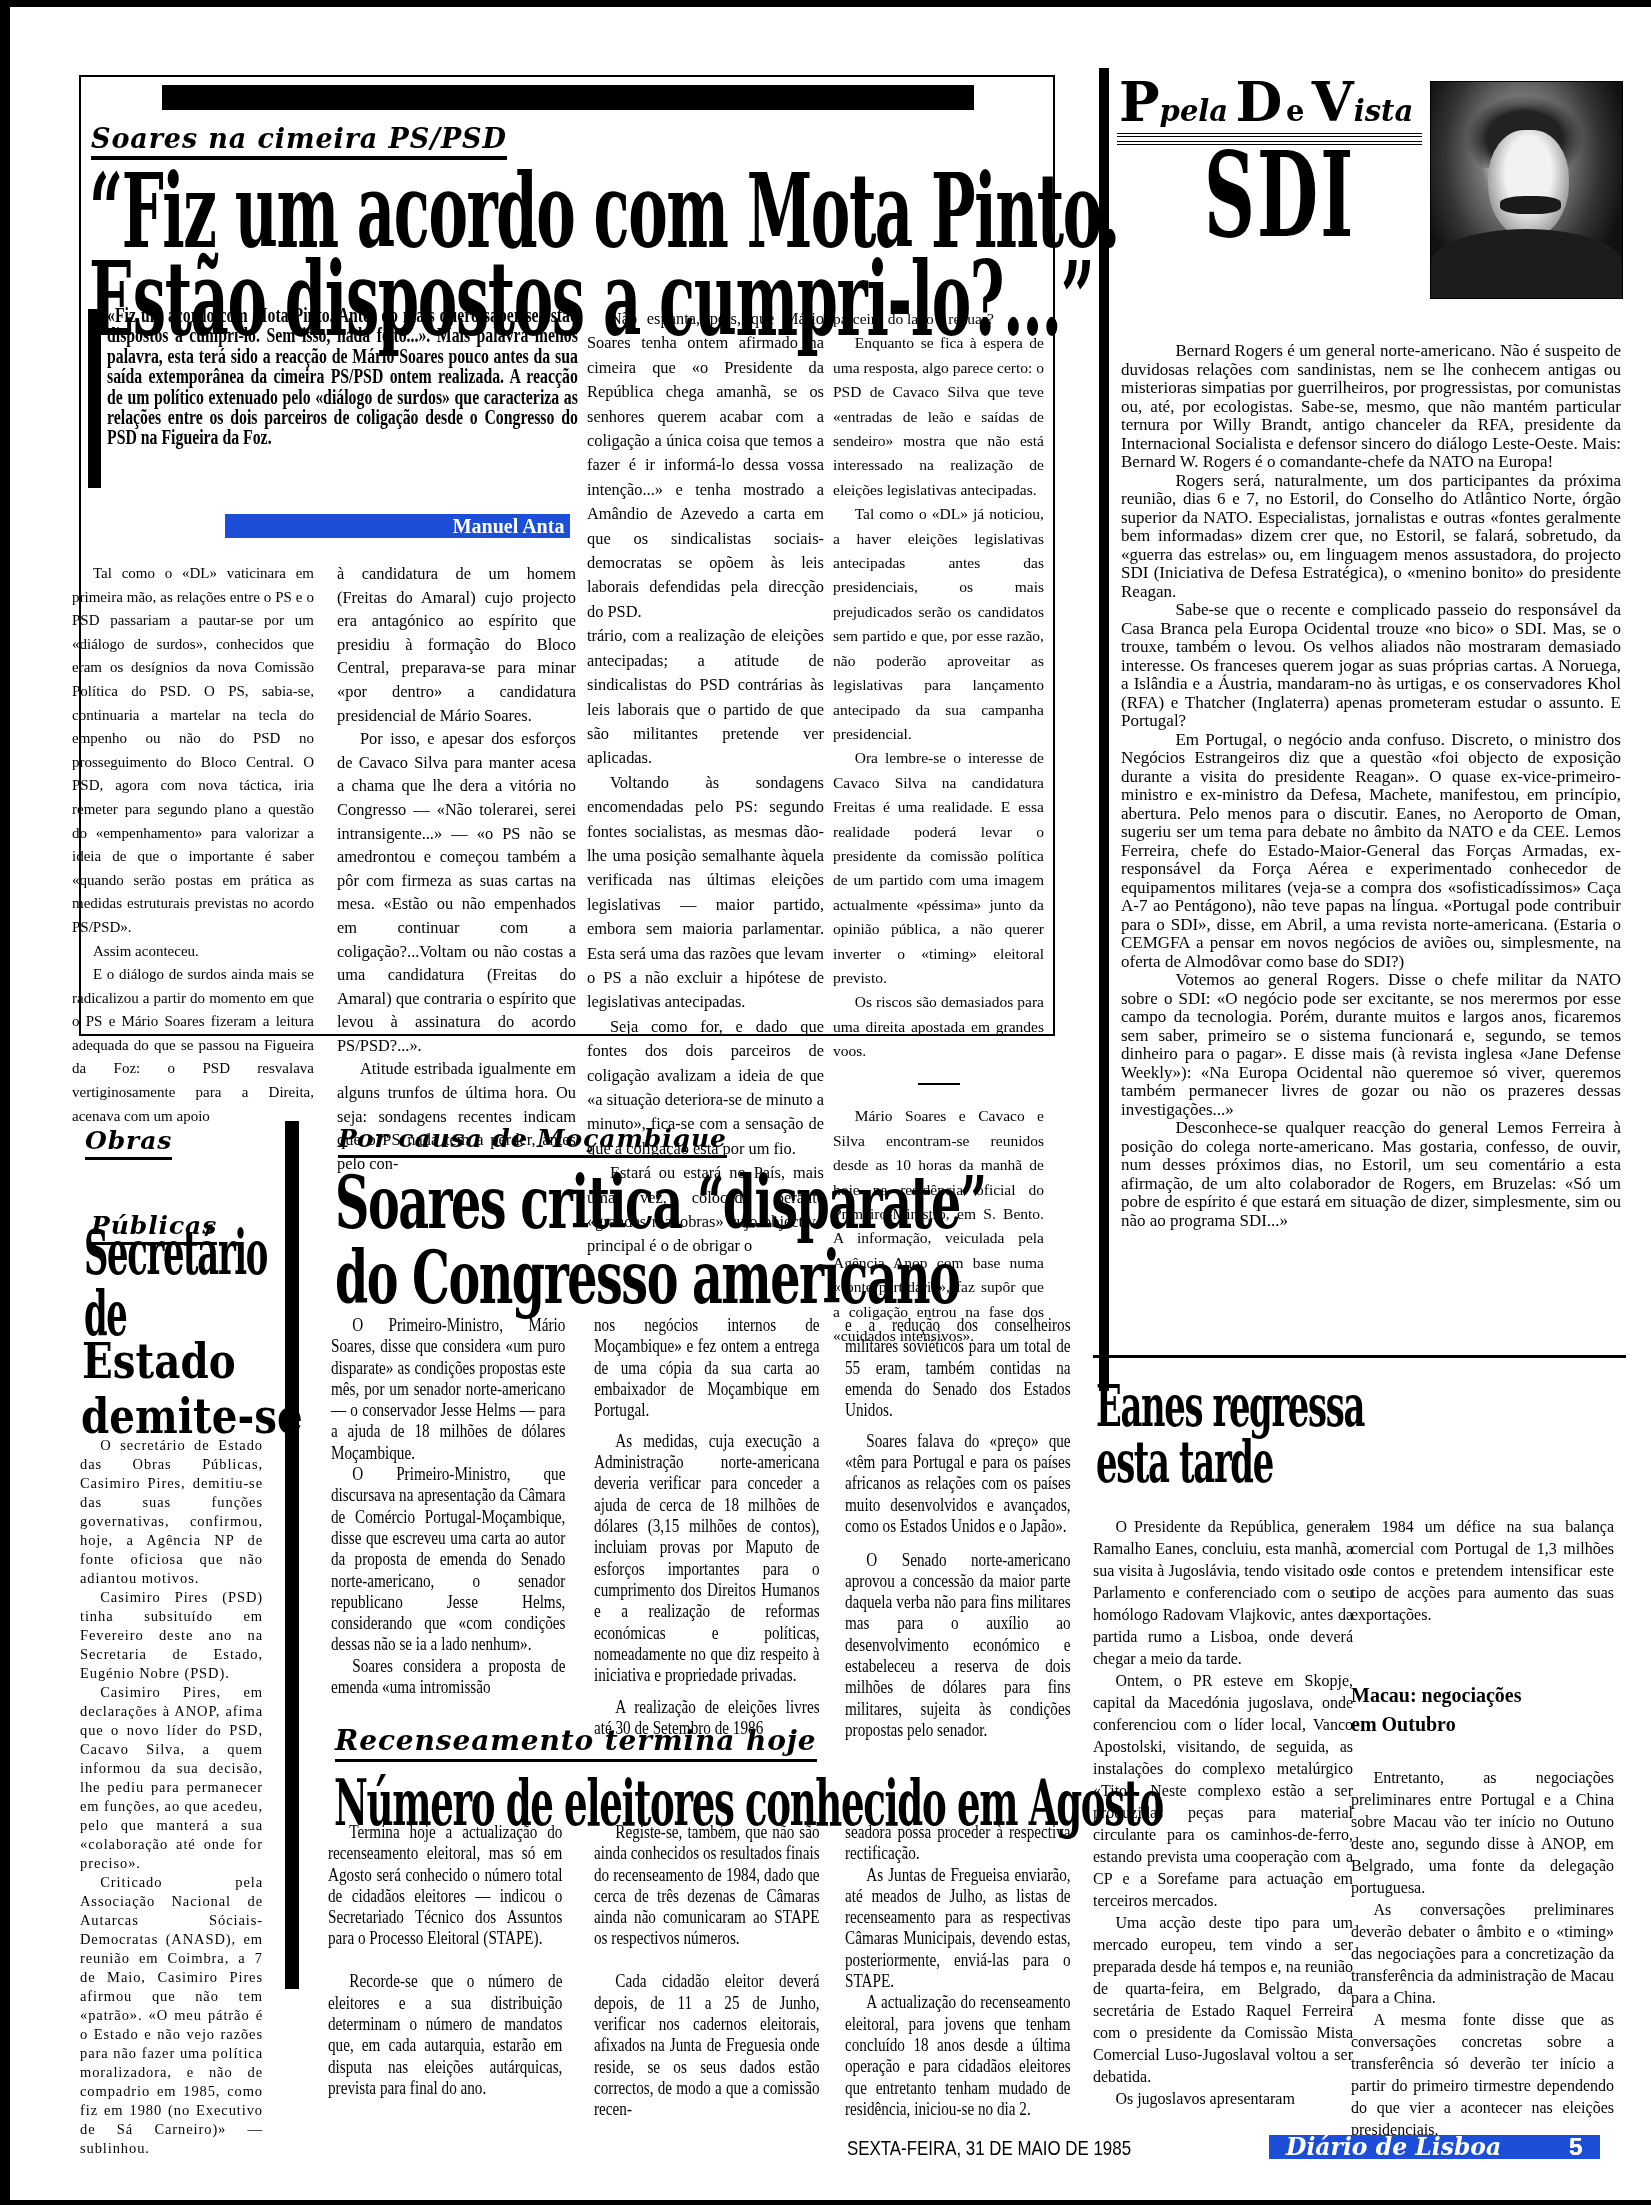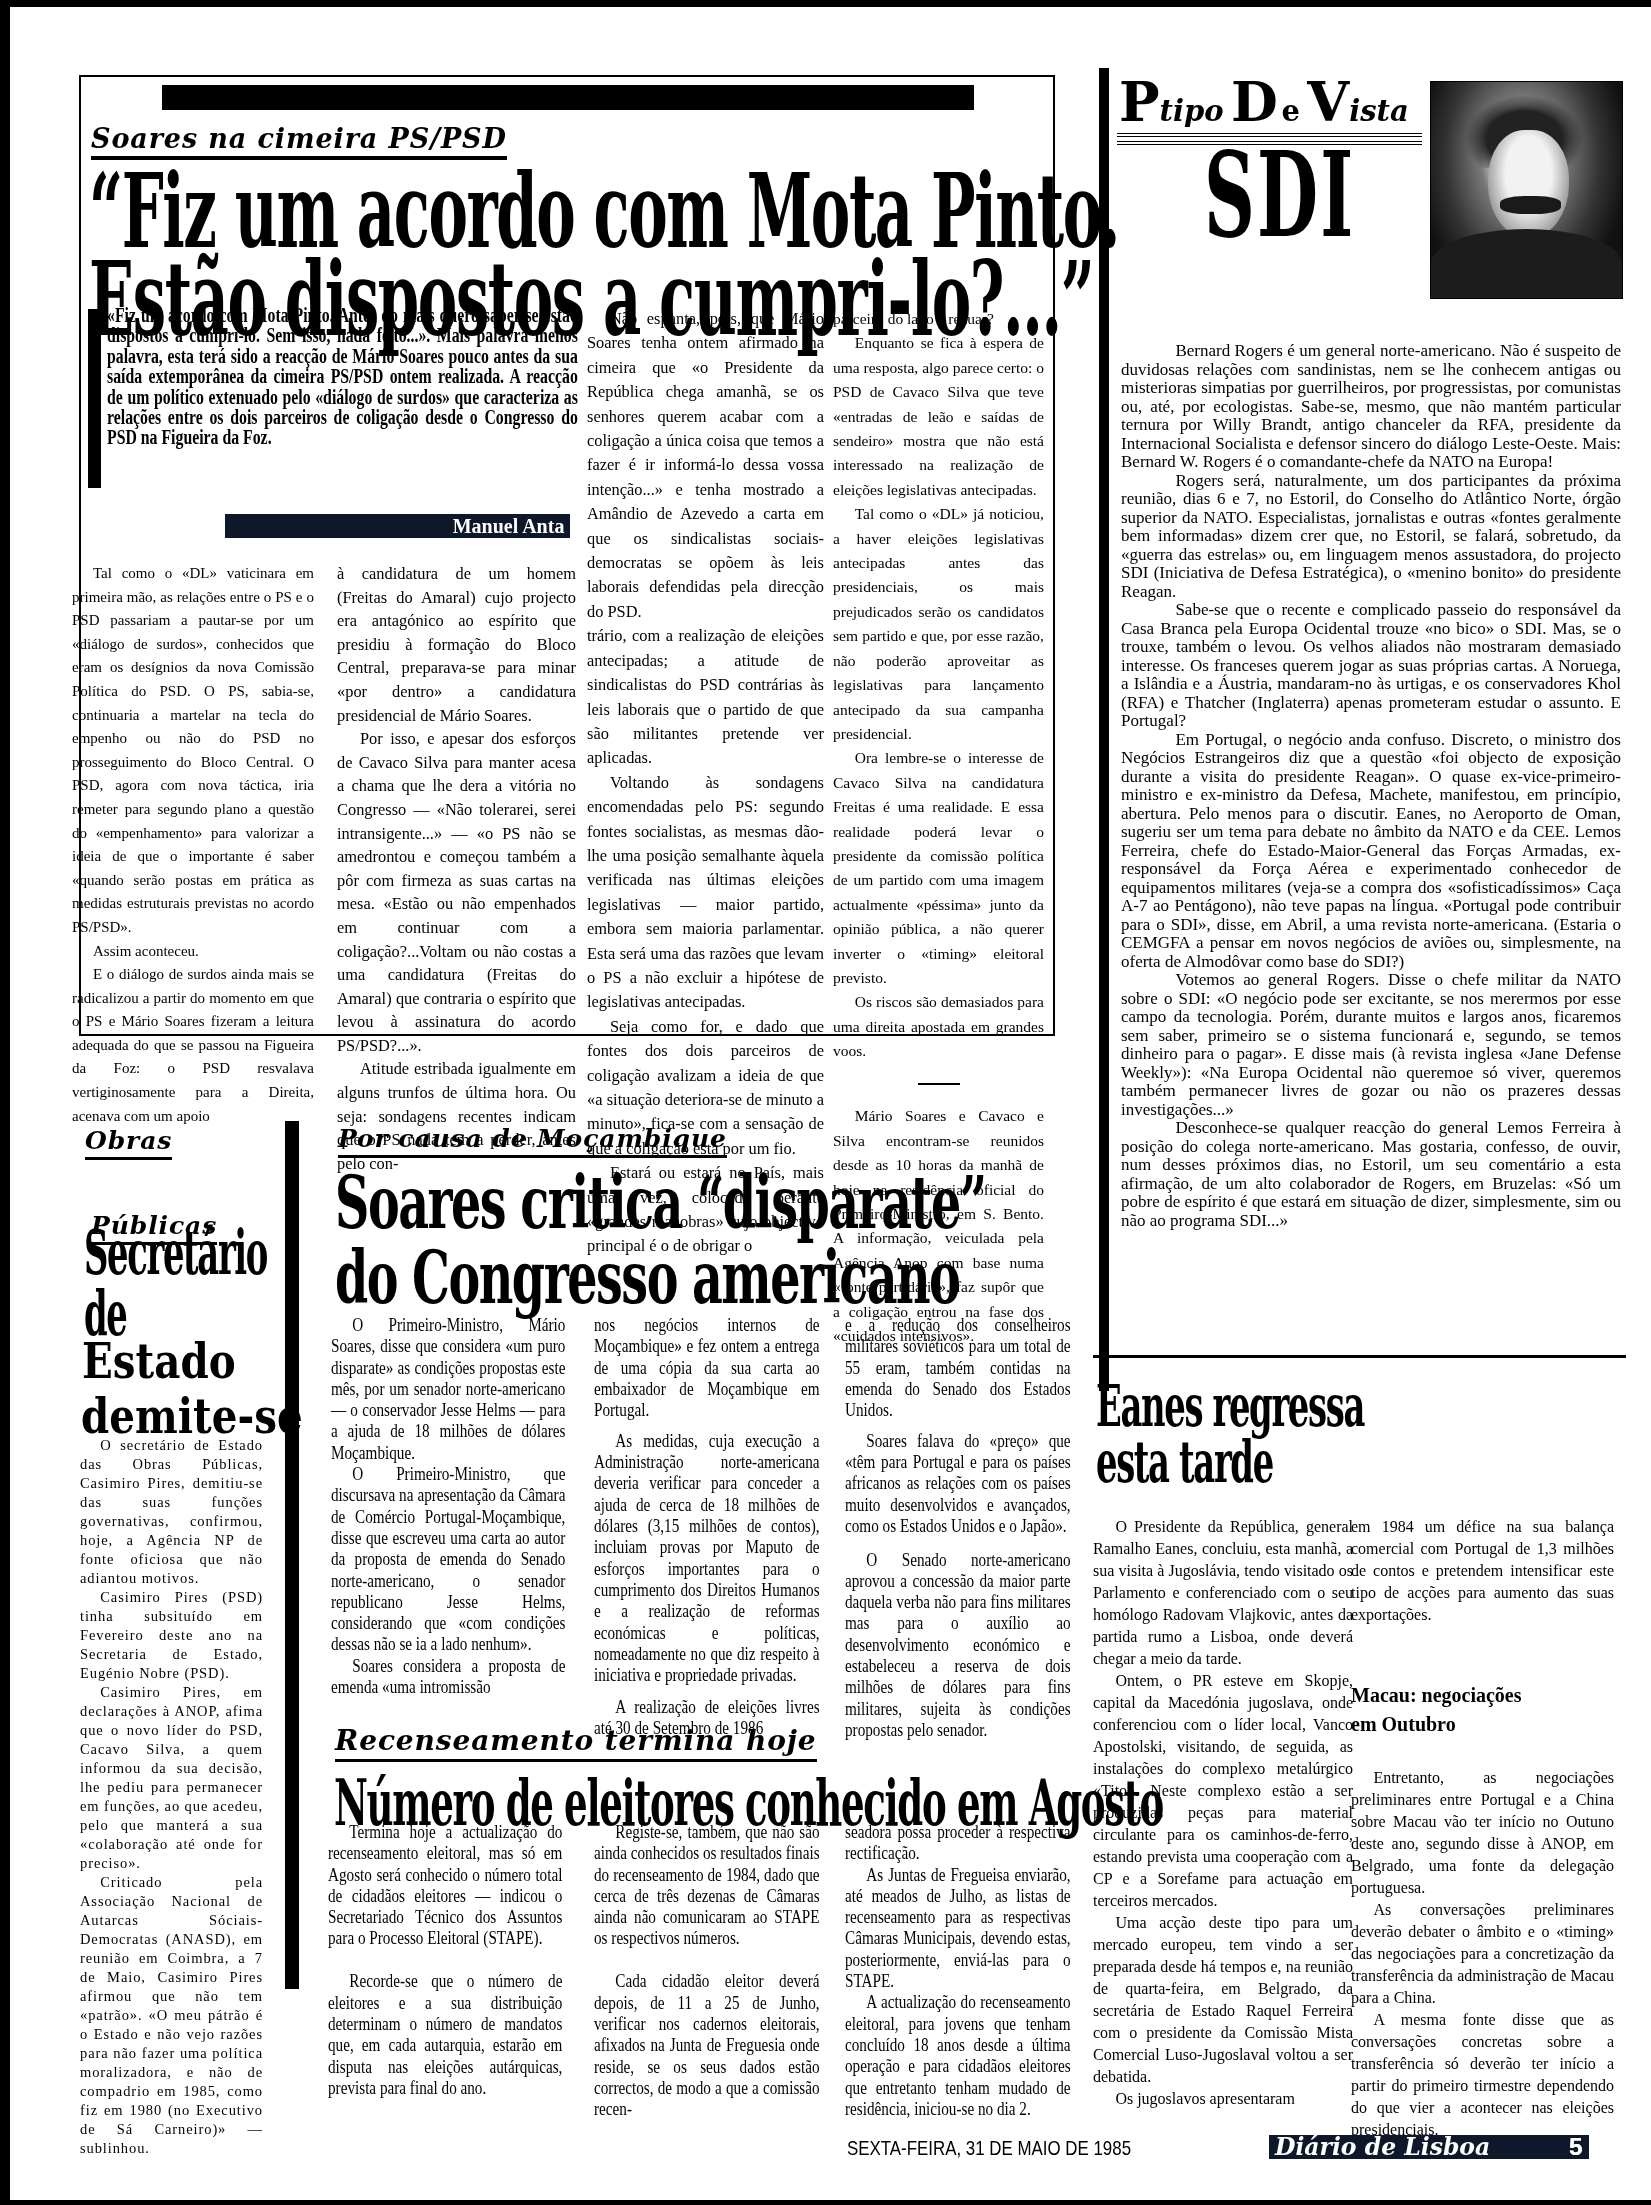--- a/index.html
+++ b/index.html
@@ -16,21 +16,21 @@
   .botbar{position:absolute;left:0;top:2200px;width:1652px;height:5.6px;background:#000;}
   .boxframe{position:absolute;border:2.3px solid #000;}
   .photo{position:absolute;border:1.4px solid #000;background:
      radial-gradient(ellipse at 48% 35%, #ddd 0 18%, #777 30%, #333 55%, #111 75%),
      #444;}
   .photo .hair{position:absolute;left:18%;top:6%;width:62%;height:34%;background:radial-gradient(ellipse at 50% 60%, #222 0 45%, transparent 70%);}
   .photo .face{position:absolute;left:30%;top:22%;width:42%;height:50%;border-radius:45% 45% 50% 50%;background:radial-gradient(ellipse at 50% 40%, #f2f2f2 0 40%, #999 75%, #555 100%);}
   .photo .mus{position:absolute;left:36%;top:53%;width:32%;height:8%;background:#1a1a1a;border-radius:40%;}
   .photo .body{position:absolute;left:0;top:68%;width:100%;height:32%;background:#1c1c1c;border-radius:50% 50% 0 0;}
   .footer-date{font-family:"Liberation Sans","DejaVu Sans",sans-serif;font-size:20.6px;transform:scaleX(0.82);transform-origin:0 0;white-space:nowrap;}
-  .masthead{background:#0f172a;color:#fff;font-family:"DejaVu Serif",serif;font-weight:bold;font-style:italic;font-size:23.5px;line-height:24.4px;padding-left:6px;}
+  .masthead{background:#1d4ed8;color:#fff;font-family:"DejaVu Serif",serif;font-weight:bold;font-style:italic;font-size:23.5px;line-height:24.4px;padding-left:17px;}
   .pagenum{font-family:"Liberation Sans",sans-serif;font-weight:bold;font-size:24.4px;}
 </style>
 </head>
 <body>
 
 <div class="topbar"></div>
 <div class="leftbar"></div>
 <div class="botbar"></div>
 
 <div class="boxframe" style="left:79px;top:75px;width:972px;height:957px;"></div>
@@ -72,21 +72,21 @@
   <p>Enquanto se fica à espera de uma resposta, algo parece certo: o PSD de Cavaco Silva que teve «entradas de leão e saídas de sendeiro» mostra que não está interessado na realização de eleições legislativas antecipadas.</p>
   <p>Tal como o «DL» já noticiou, a haver eleições legislativas antecipadas antes das presidenciais, os mais prejudicados serão os candidatos sem partido e que, por esse razão, não poderão aproveitar as legislativas para lançamento antecipado da sua campanha presidencial.</p>
   <p>Ora lembre-se o interesse de Cavaco Silva na candidatura Freitas é uma realidade. E essa realidade poderá levar o presidente da comissão política de um partido com uma imagem actualmente «péssima» junto da opinião pública, a não querer inverter o «timing» eleitoral previsto.</p>
   <p>Os riscos são demasiados para uma direita apostada em grandes voos.</p>
   <div class="rule" style="width:42px;height:2.8px;margin:19px auto 19px auto;"></div>
   <p>Mário Soares e Cavaco e Silva encontram-se reunidos desde as 10 horas da manhã de hoje na residência oficial do Primeiro-Ministro, em S. Bento. A informação, veiculada pela Agência Anop com base numa «fonte partidária», faz supôr que a coligação entrou na fase dos «cuidados intensivos».</p>
 </div>
 
 <div class="abs rule" style="left:1099px;top:68px;width:10.3px;height:1323px;"></div>
 <div class="abs" style="left:1119px;top:70px;white-space:nowrap;font-family:'DejaVu Serif',serif;font-weight:bold;">
-  <span style="font-size:54px;">P</span><span style="font-size:29px;font-style:italic;">tipo</span>
+  <span style="font-size:54px;">P</span><span style="font-size:29px;font-style:italic;">pela</span>
   <span style="font-size:54px;margin-left:4.7px;">D</span><span style="font-size:29px;margin-left:3.8px;">e</span>
   <span style="font-size:54px;margin-left:4.7px;">V</span><span style="font-size:29px;font-style:italic;">ista</span>
 </div>
 <div class="abs" style="left:1117px;top:133px;width:305px;height:12.2px;background:repeating-linear-gradient(#000 0 0.9px,#fff 0.9px 2.8px);"></div>
 
 <div class="abs head" style="left:1204px;top:136px;font-size:94px;line-height:94px;letter-spacing:2.8px;transform:scale(0.75,1.25);">SDI</div>
 
 <div class="photo" style="left:1430px;top:81px;width:191px;height:216px;">
   <div class="hair"></div>
   <div class="face"></div>

